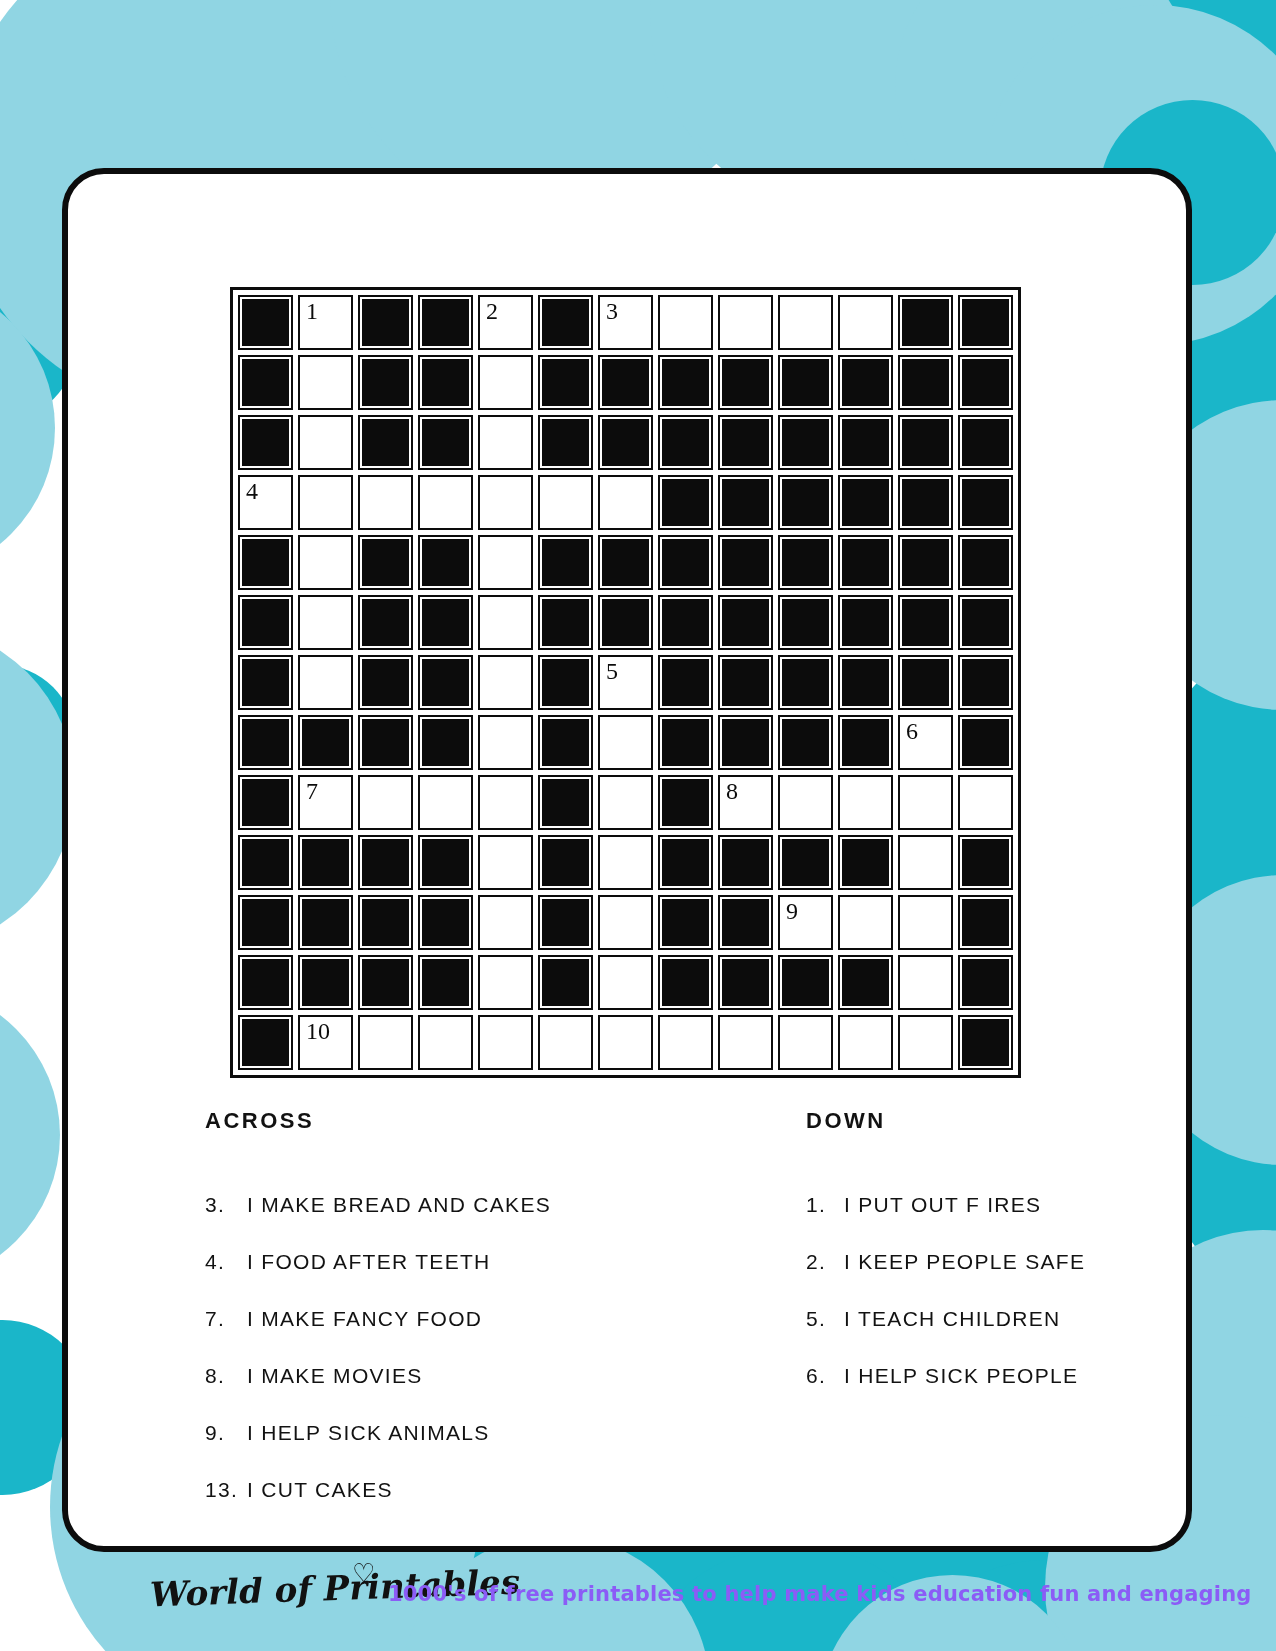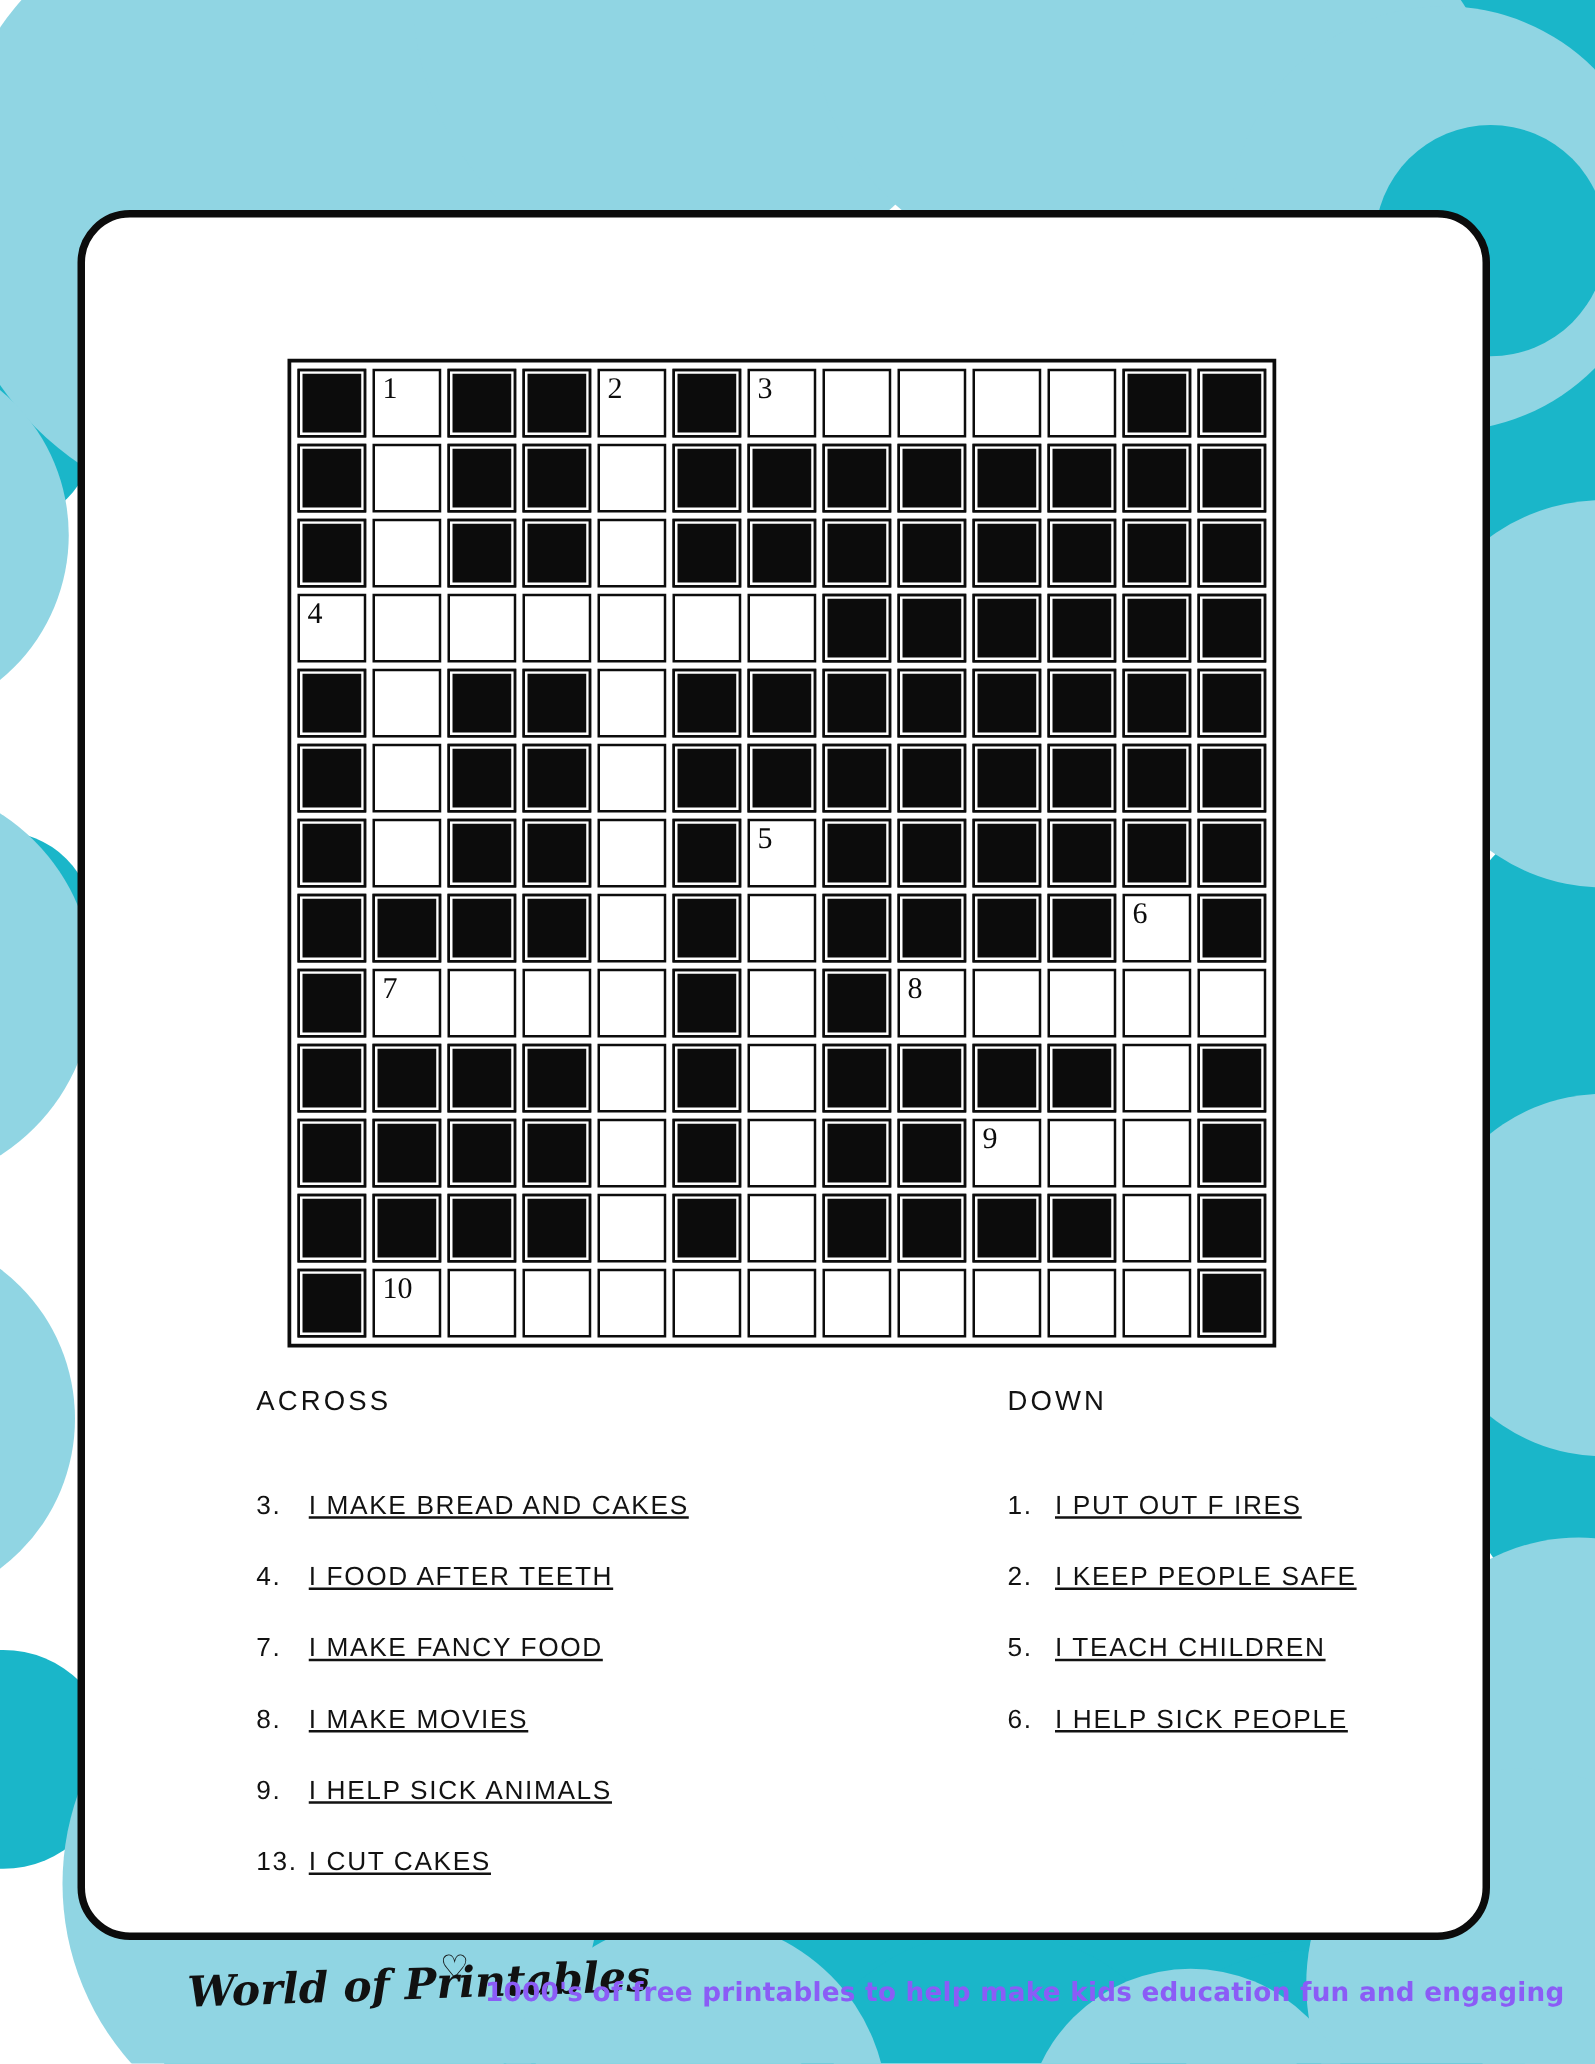--- a/index.html
+++ b/index.html
@@ -48,26 +48,26 @@
   }
   .cell{position:relative;box-sizing:border-box;border:2px solid var(--ink);background:#ffffff;}
   .cell.black{background:var(--ink);box-shadow:inset 0 0 0 2px #ffffff;}
   .cell .num{
     position:absolute;top:1px;left:6px;
     font-family:"Liberation Serif",serif;font-size:24px;line-height:1.1;color:var(--ink);
   }
   
   .clue-col{position:absolute;z-index:6;}
   .clue-col h2{
-    margin:0;font-size:22px;font-weight:normal;letter-spacing:2.5px;color:#121212;
+    margin:0;font-size:22px;font-weight:bold;letter-spacing:2.5px;color:#121212;
   }
   .clue-col ol{
     list-style:none;margin:59px 0 0 0;padding:0;
   }
-  .clue-col li{margin:0 0 33px 0;font-size:21px;letter-spacing:1.3px;line-height:24px;color:#121212;white-space:nowrap;text-decoration:underline;}
+  .clue-col li{margin:0 0 33px 0;font-size:21px;letter-spacing:1.3px;line-height:24px;color:#121212;white-space:nowrap;}
   .clue-num{display:inline-block;width:42px;}
   .clue-col.down .clue-num{width:38px;}
   .clues-across{left:205px;top:1108px;}
   .clues-down{left:806px;top:1108px;}
   
   .footer{position:absolute;left:0;top:1552px;width:1276px;height:99px;z-index:6;}
   .brand{
     position:absolute;left:150px;top:16px;
     font-family:"DejaVu Serif",serif;font-style:italic;font-weight:bold;
     font-size:34px;color:#111;transform:rotate(-2deg);

